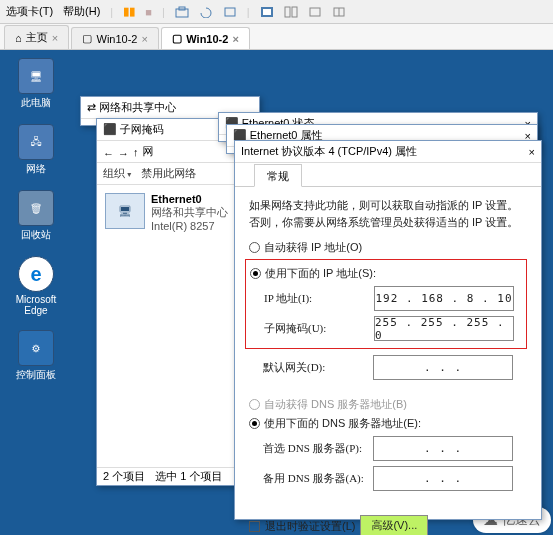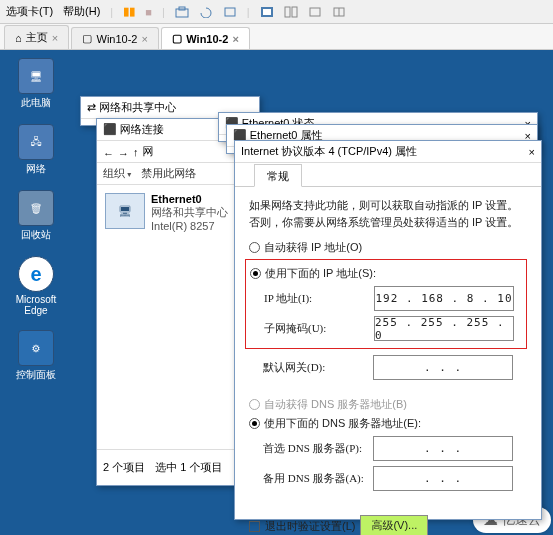--- a/index.html
+++ b/index.html
@@ -23,21 +23,21 @@
 .win { position: absolute; background: #fff; border: 1px solid #7a9ac0; box-shadow: 2px 2px 6px rgba(0,0,0,.3); font-size: 11px; }
 .win .titlebar { height: 22px; background: #fff; display: flex; align-items: center; padding: 0 6px; border-bottom: 1px solid #ddd; }
 .win .titlebar .t { flex: 1; font-size: 11px; }
 .w-net { left: 80px; top: 96px; width: 180px; height: 30px; }
 .w-conn { left: 96px; top: 118px; width: 155px; height: 368px; }
 .w-conn .addr { height: 22px; border-bottom: 1px solid #ddd; display:flex; align-items:center; padding:0 6px; gap:4px; }
 .w-conn .toolbar { height: 22px; border-bottom: 1px solid #ddd; display:flex; align-items:center; padding:0 6px; gap:10px; color:#333; }
 .w-conn .toolbar .menu::after { content:" ▾"; font-size:8px; color:#555; }
 .w-conn .content { padding: 8px; display:flex; gap:6px; }
 .w-conn .thumb { width: 40px; height: 36px; background: #dce8f4; border: 1px solid #88a6c8; display:flex; align-items:center; justify-content:center; color:#29527a; }
-.w-conn .status { height: 36px; border-top: 1px solid #ddd; display:flex; align-items:center; padding:0 6px; gap:10px; position:absolute; bottom:0; left:0; right:4px; }
+.w-conn .status { height: 18px; border-top: 1px solid #ddd; display:flex; align-items:center; padding:0 6px; gap:10px; position:absolute; bottom:0; left:0; right:4px; }
 .w-eth { left: 218px; top: 112px; width: 320px; height: 30px; z-index: 4; }
 .w-eprop { left: 226px; top: 124px; width: 312px; height: 30px; z-index: 5; }
 .w-ipv4 { left: 234px; top: 140px; width: 308px; height: 380px; z-index: 10; }
 .w-ipv4 .titlebar { border-bottom: 1px solid #ddd; justify-content:space-between; }
 .w-ipv4 .tabstrip { height: 24px; display: flex; border-bottom: 1px solid #ccc; }
 .w-ipv4 .tabstrip .t { padding: 4px 12px; border: 1px solid #ccc; border-bottom-color:#fff; background:#fff; position:relative; top:1px; margin-left:19px; }
 .w-ipv4 .body { padding: 10px 14px; font-size: 11px; color: #222; }
 .w-ipv4 .desc { line-height: 1.5; margin-bottom: 10px; }
 .radio { display:flex; align-items:center; gap:4px; margin:4px 0; }
 .radio .r { width:11px; height:11px; border:1px solid #555; border-radius:50%; display:inline-flex; align-items:center; justify-content:center; }
@@ -147,21 +147,21 @@
         <span>控制面板</span>
       </div>
   </div>
 </div>
 
 <div class="win w-net">
   <div class="titlebar"><span>⇄</span>&nbsp;<span class="t">网络和共享中心</span></div>
 </div>
 
 <div class="win w-conn">
-  <div class="titlebar"><span>⬛</span>&nbsp;<span class="t">网络连接</span></div>
+  <div class="titlebar"><span>⬛</span>&nbsp;<span class="t">子网掩码</span></div>
   <div class="addr">
       <span>←</span>
       <span>→</span>
       <span>↑</span>
       <span>网</span>
     </div>
   <div class="toolbar">
     <span class="menu">组织</span>
     <span>禁用此网络</span>
   </div>

